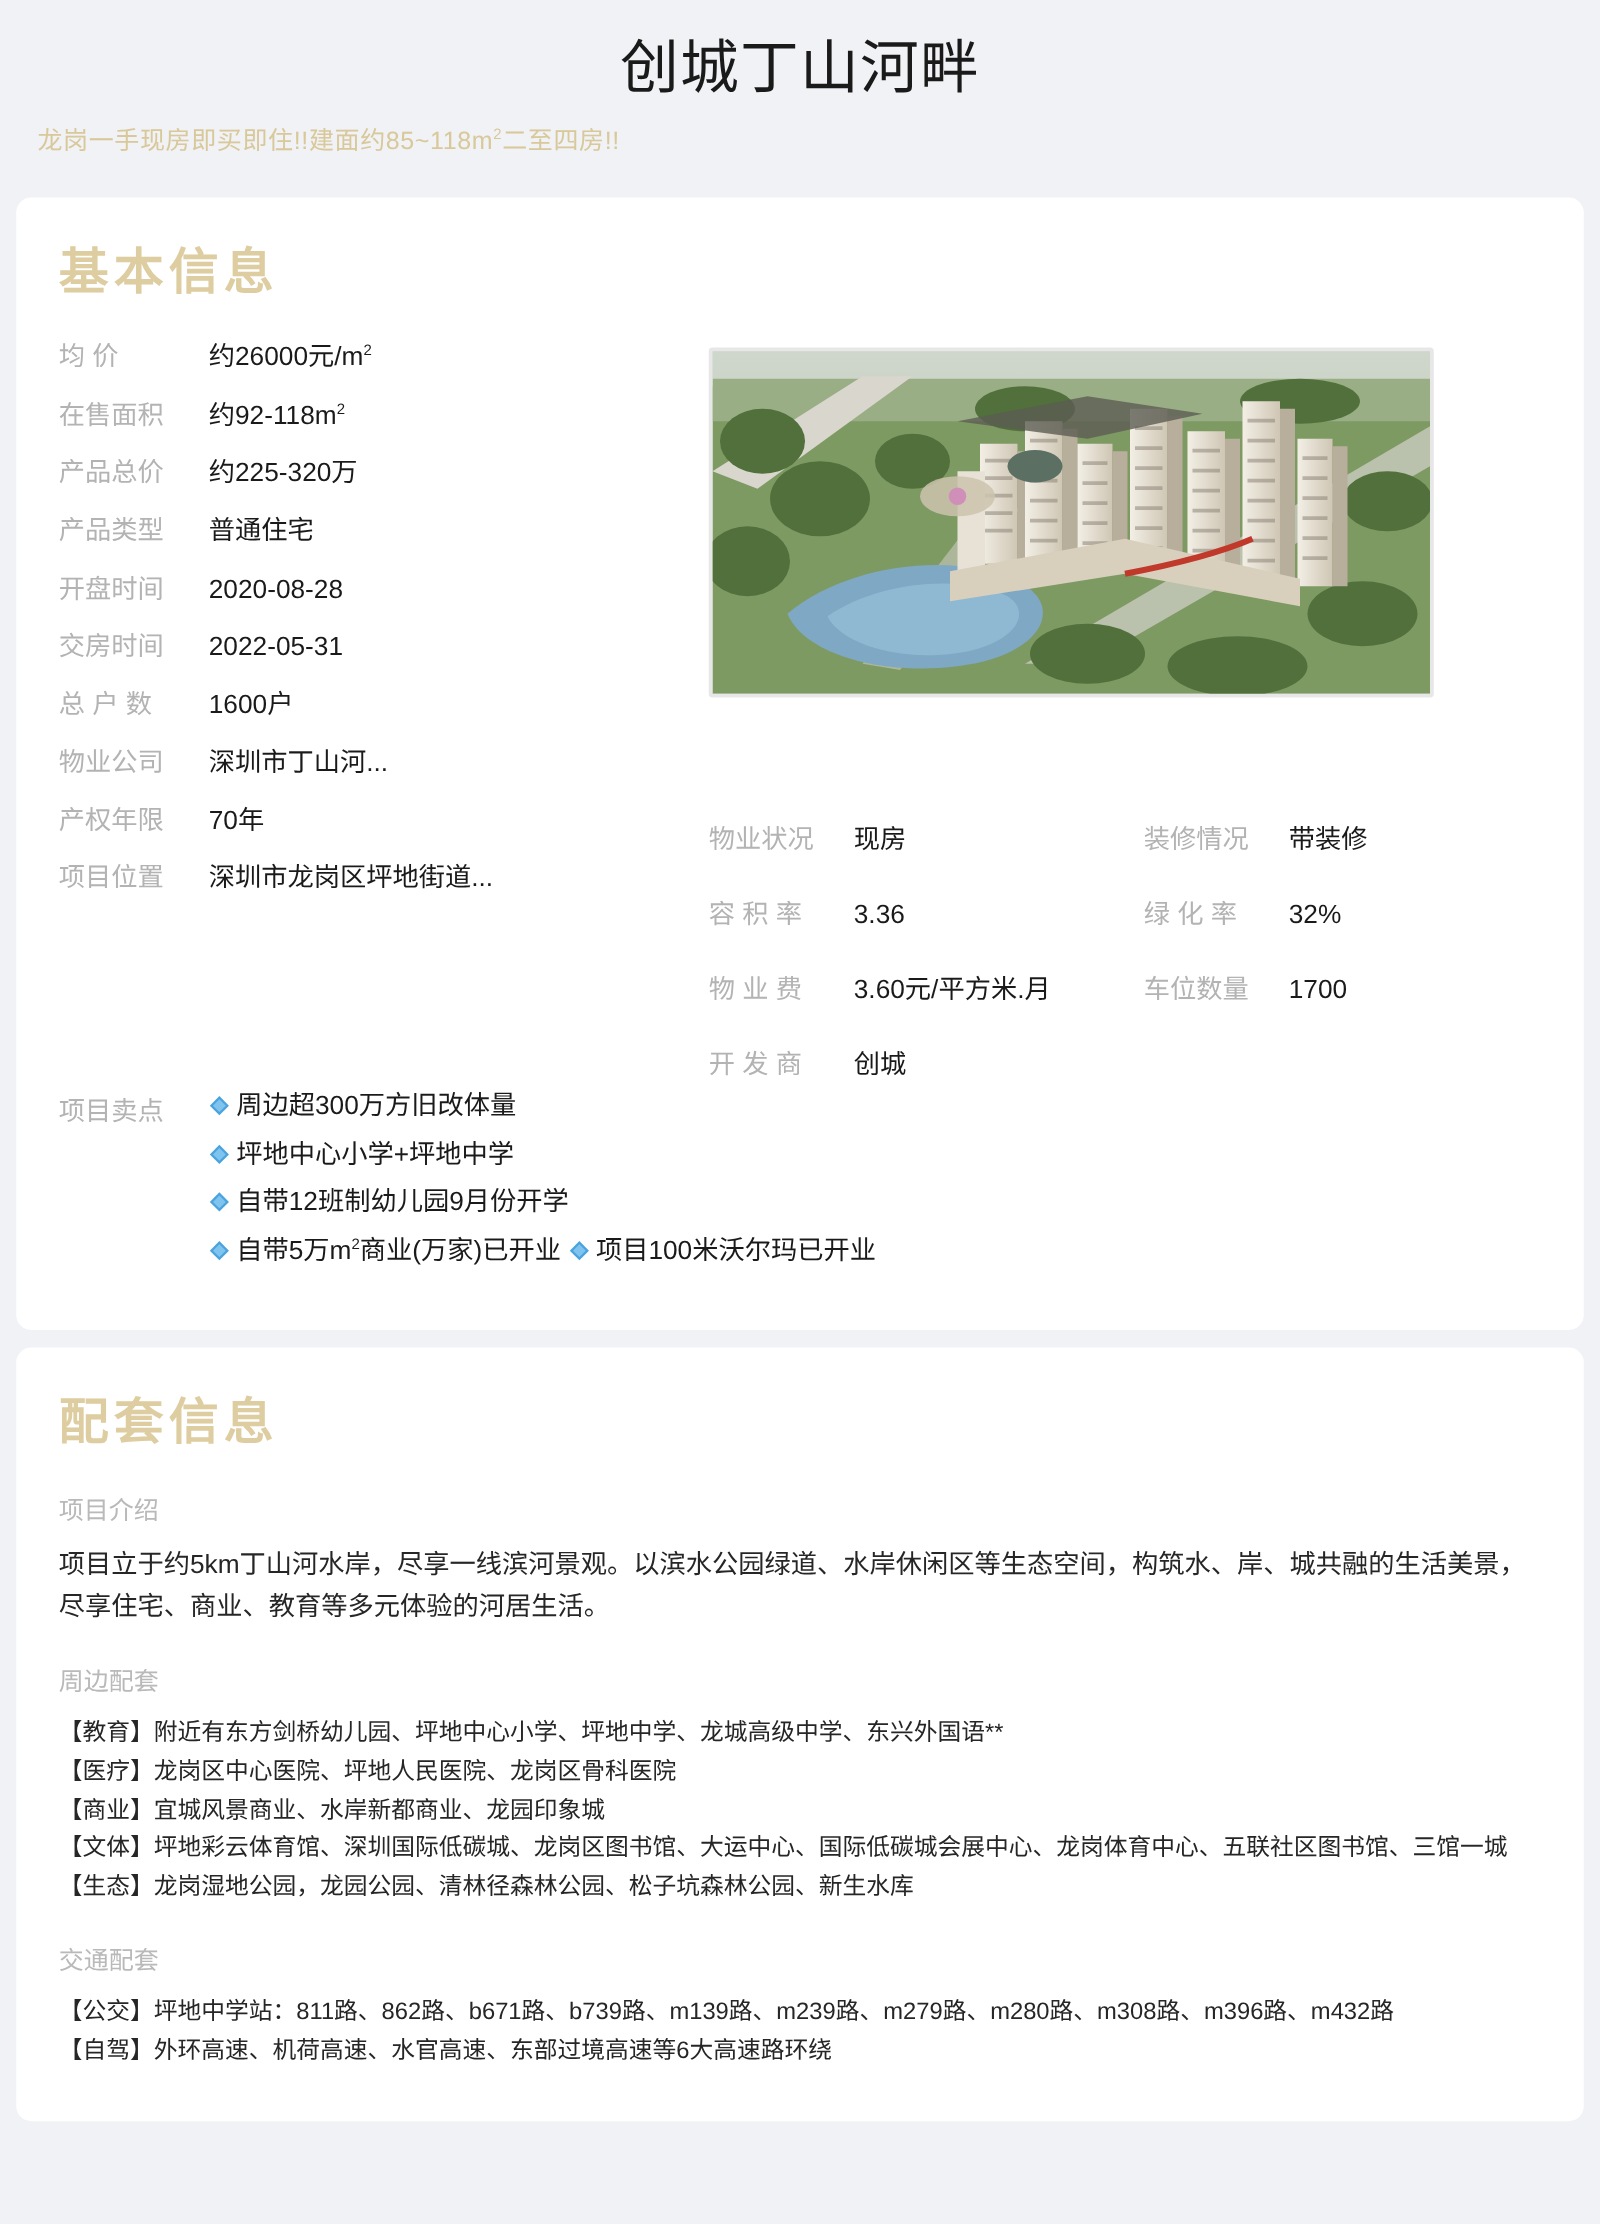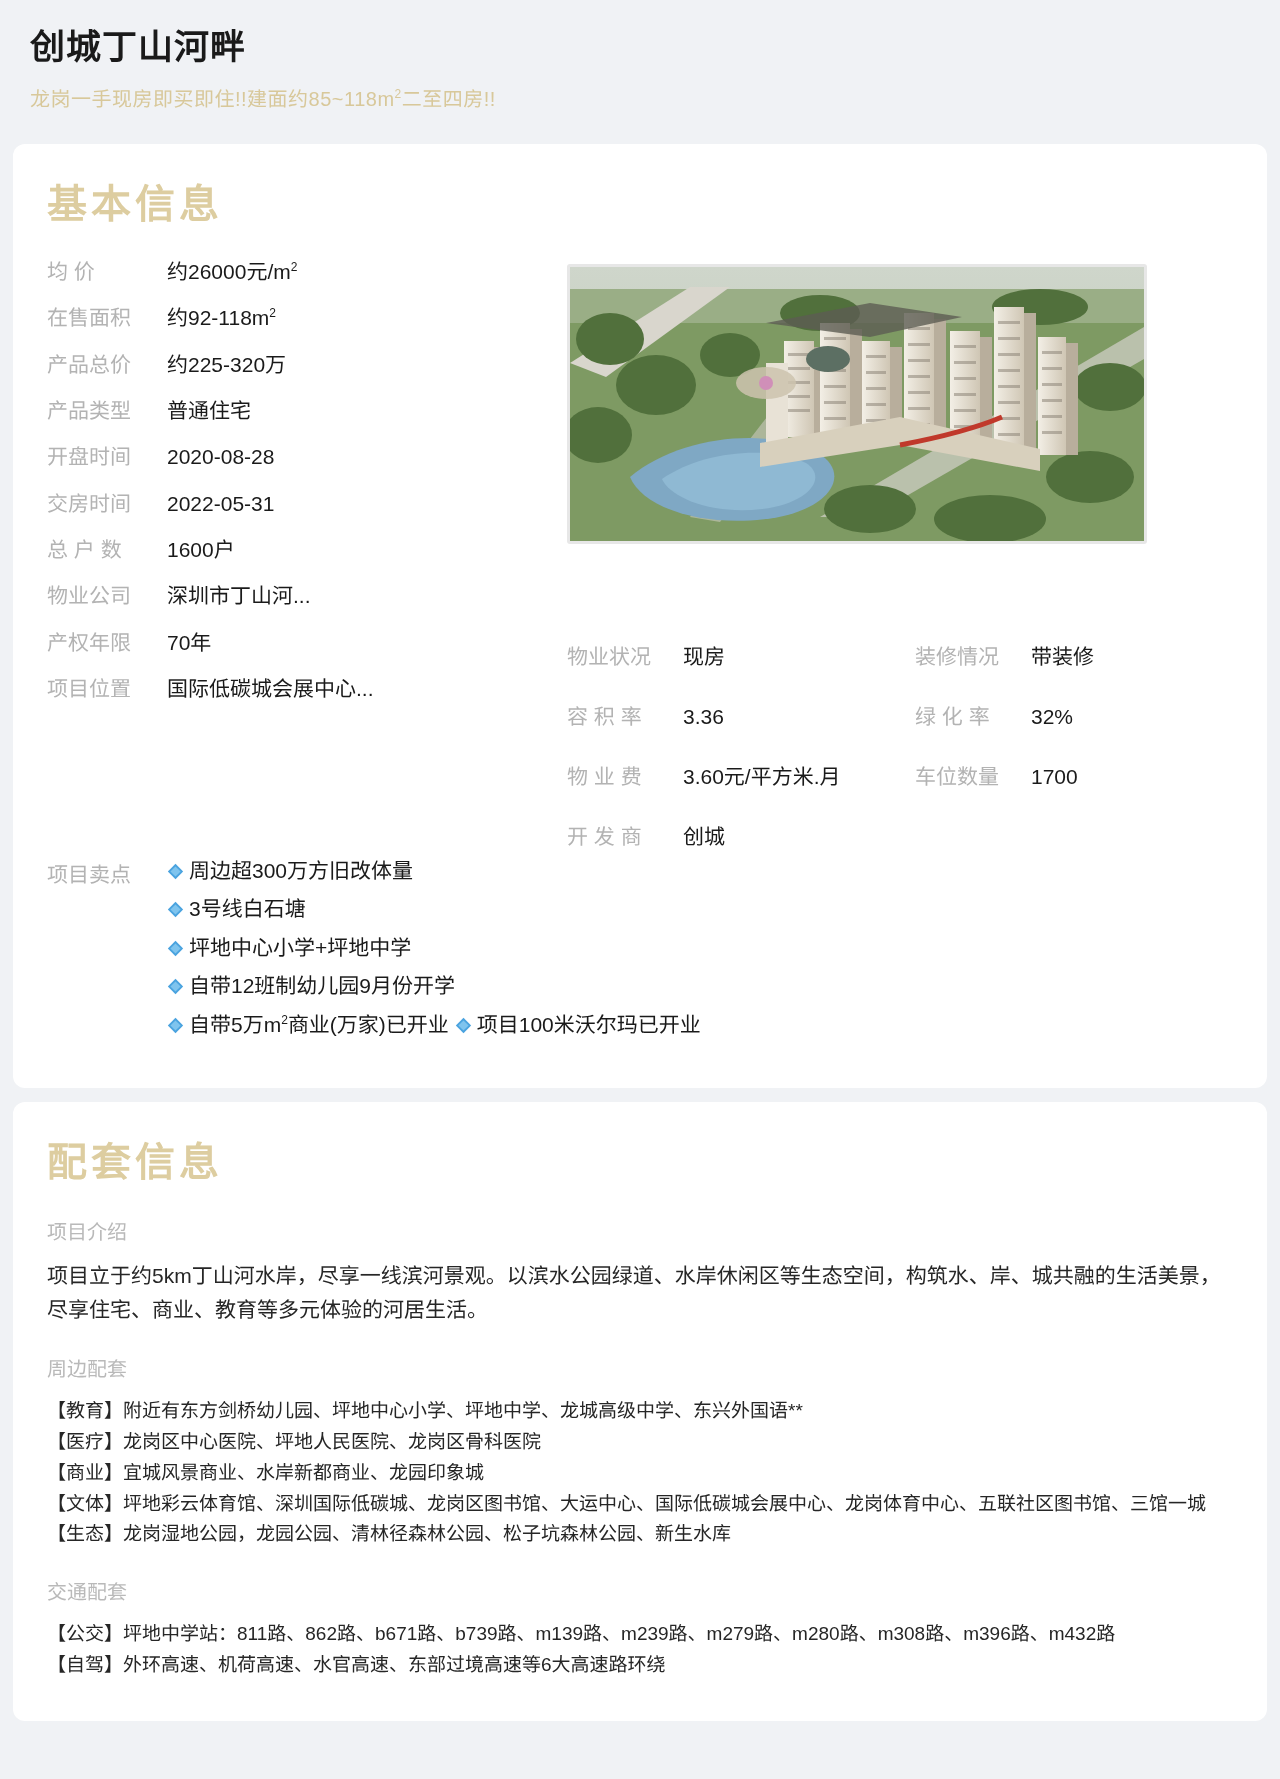--- a/index.html
+++ b/index.html
@@ -14,26 +14,27 @@
     min-height: 1779px;
     position: relative;
   }
 
   
   .page-header {
     padding: 26px 30px 18px 30px;
     background: #f0f2f5;
   }
   .project-title {
-    font-size: 35px;
-    font-weight: bold;
+    font-size: 47px;
+    font-weight: normal;
     color: #1a1a1a;
     letter-spacing: 1px;
     margin: 0 0 18px 0;
     line-height: 1.2;
+    text-align: center;
   }
   .project-subtitle {
     font-size: 20px;
     color: #d8c89a;
     margin: 0;
     letter-spacing: 0.5px;
     line-height: 1.3;
   }
   .project-subtitle sup { font-size: 12px; }
 
@@ -215,21 +216,21 @@
         <span class="info-value">深圳市丁山河...</span>
       </div>
 
       <div class="info-row">
         <span class="info-label">产权年限</span>
         <span class="info-value">70年</span>
       </div>
 
       <div class="info-row">
         <span class="info-label">项目位置</span>
-        <span class="info-value">国际低碳城会展中心...</span>
+        <span class="info-value">深圳市龙岗区坪地街道...</span>
       </div>
 
     </div>
 
     <div class="basic-right">
 
       <div class="hero-img">
         <svg width="574" height="274" viewBox="0 0 574 274" xmlns="http://www.w3.org/2000/svg" role="img">
           <defs>
             <linearGradient id="sky" x1="0" y1="0" x2="0" y2="1">
@@ -389,30 +390,20 @@
         <span class="sell-item">
           <span class="dia">
             <svg viewBox="0 0 20 20" width="17" height="17">
                 <path d="M10 1 L19 10 L10 19 L1 10 Z" fill="#4aa3df"></path>
                 <path d="M10 4 L16 10 L10 16 L4 10 Z" fill="#7fc4ee"></path>
               </svg>
           </span><span>周边超300万方旧改体量</span>
         </span>
       </div>
 
-      <div class="sell-line">
-        <span class="sell-item">
-          <span class="dia">
-            <svg viewBox="0 0 20 20" width="17" height="17">
-                <path d="M10 1 L19 10 L10 19 L1 10 Z" fill="#4aa3df"></path>
-                <path d="M10 4 L16 10 L10 16 L4 10 Z" fill="#7fc4ee"></path>
-              </svg>
-          </span><span>3号线白石塘</span>
-        </span>
-      </div>
 
       <div class="sell-line">
         <span class="sell-item">
           <span class="dia">
             <svg viewBox="0 0 20 20" width="17" height="17">
                 <path d="M10 1 L19 10 L10 19 L1 10 Z" fill="#4aa3df"></path>
                 <path d="M10 4 L16 10 L10 16 L4 10 Z" fill="#7fc4ee"></path>
               </svg>
           </span><span>坪地中心小学+坪地中学</span>
         </span>

